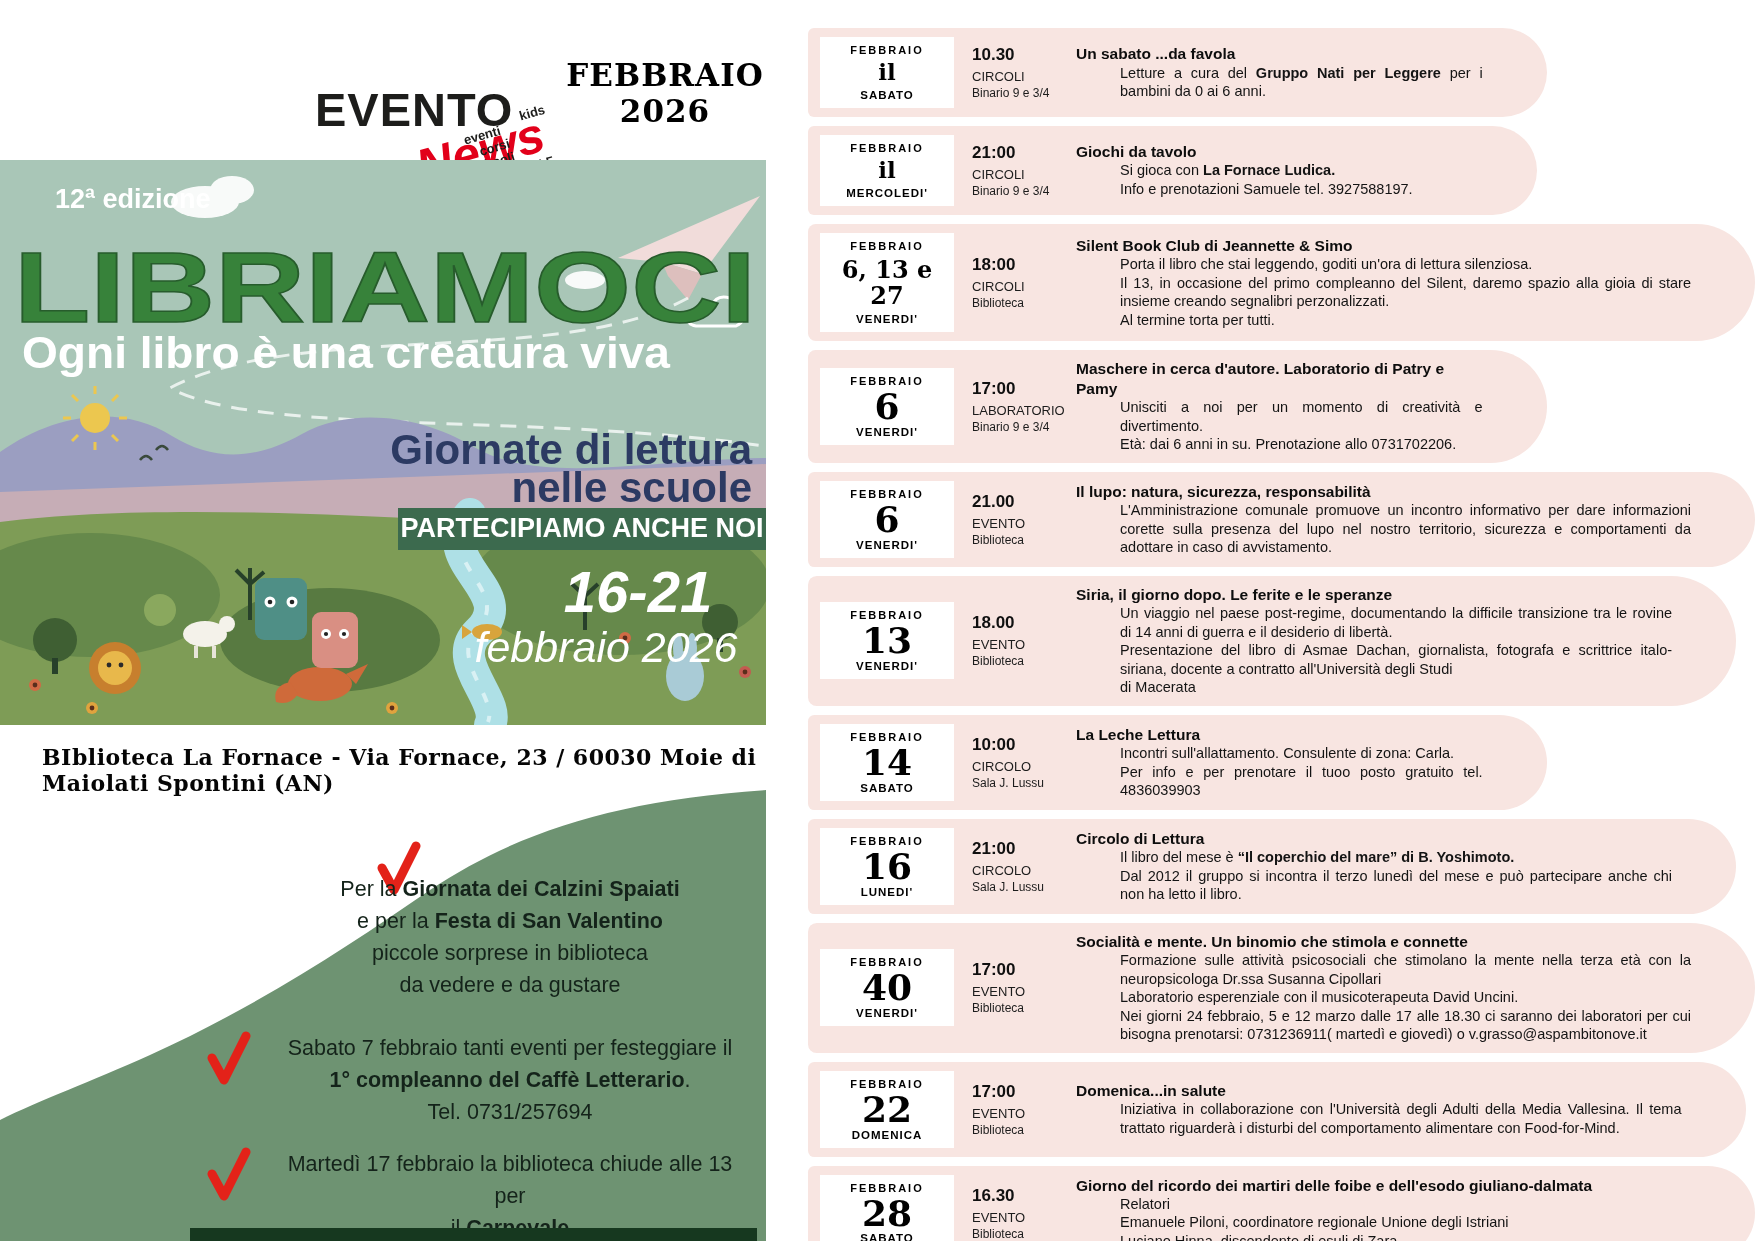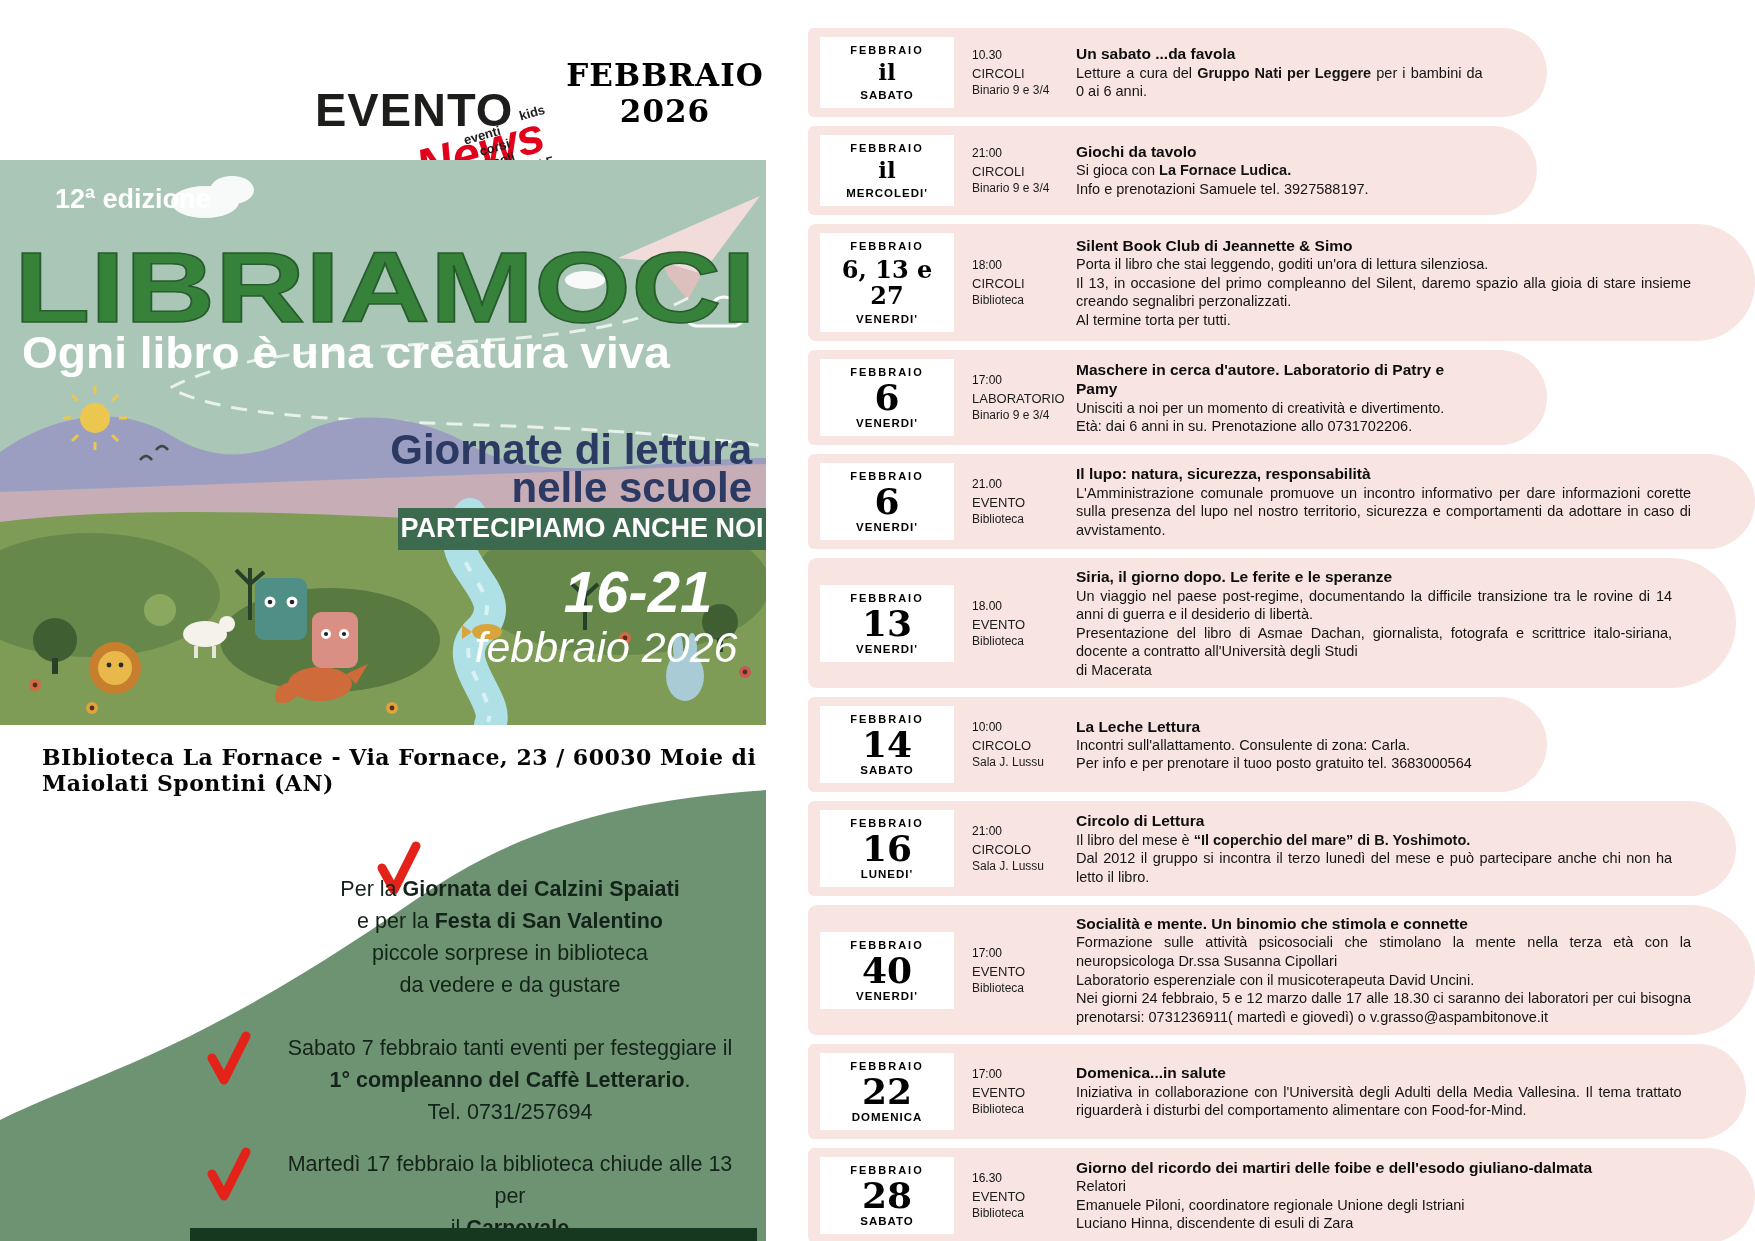--- a/index.html
+++ b/index.html
@@ -64,26 +64,26 @@
   .event-row:nth-child(9){width:100%;}
   .event-row:nth-child(10){width:99%;}
   .event-row:nth-child(11){width:100%;}
   .date-box{flex:0 0 130px;background:#fff;text-align:center;padding:7px 2px;align-self:center;}
   .ev-month{font-size:11px;font-weight:700;letter-spacing:2px;color:#000;}
   .ev-day{font-family:"DejaVu Serif",serif;font-weight:800;font-size:36px;line-height:1.08;color:#000;}
   .ev-day.day-md{font-size:23px;padding:4px 0;}
   .ev-day.day-sm{font-size:24px;padding:5px 0;}
   .ev-weekday{font-size:11.5px;font-weight:700;letter-spacing:1px;color:#000;}
   .time-col{flex:0 0 96px;margin-left:18px;align-self:center;}
-  .ev-time{font-size:12px;font-weight:400;color:#101010;}
+  .ev-time{font-size:17px;font-weight:700;color:#101010;}
   .ev-type{font-size:13px;margin-top:4px;color:#1c1c1c;}
   .ev-place{font-size:12px;margin-top:2px;color:#1c1c1c;}
   .content-col{flex:1;margin-left:8px;}
   .ev-title{font-size:15.5px;font-weight:700;color:#0d0d0d;line-height:1.25;}
-  .ev-desc{font-size:14.5px;line-height:1.28;color:#141414;text-align:justify;white-space:pre-line;}
+  .ev-desc{font-size:14.5px;line-height:1.28;color:#141414;text-align:justify;white-space:pre-line;margin-left:44px;}
   .ev-desc .b{font-weight:700;}
 </style>
 </head>
 <body>
 
 <div class="page">
 
   <div class="logo">
     <div class="logo-biblio">EVENTO</div>
     <div class="logo-news">News</div>
@@ -364,21 +364,21 @@
         <div class="ev-weekday">SABATO</div>
       </div>
       <div class="time-col">
         <div class="ev-time">10:00</div>
         <div class="ev-type">CIRCOLO</div>
         <div class="ev-place">Sala J. Lussu</div>
       </div>
       <div class="content-col">
         <div class="ev-title">La Leche Lettura</div>
         <div class="ev-desc"><span>Incontri sull'allattamento. Consulente di zona: Carla.
-Per info e per prenotare il tuoo posto gratuito tel. 3683000564</span></div>
+Per info e per prenotare il tuoo posto gratuito tel. 4836039903</span></div>
       </div>
     </div>
 
     <div class="event-row">
       <div class="date-box">
         <div class="ev-month">FEBBRAIO</div>
         <div class="ev-day">16</div>
         <div class="ev-weekday">LUNEDI'</div>
       </div>
       <div class="time-col">

